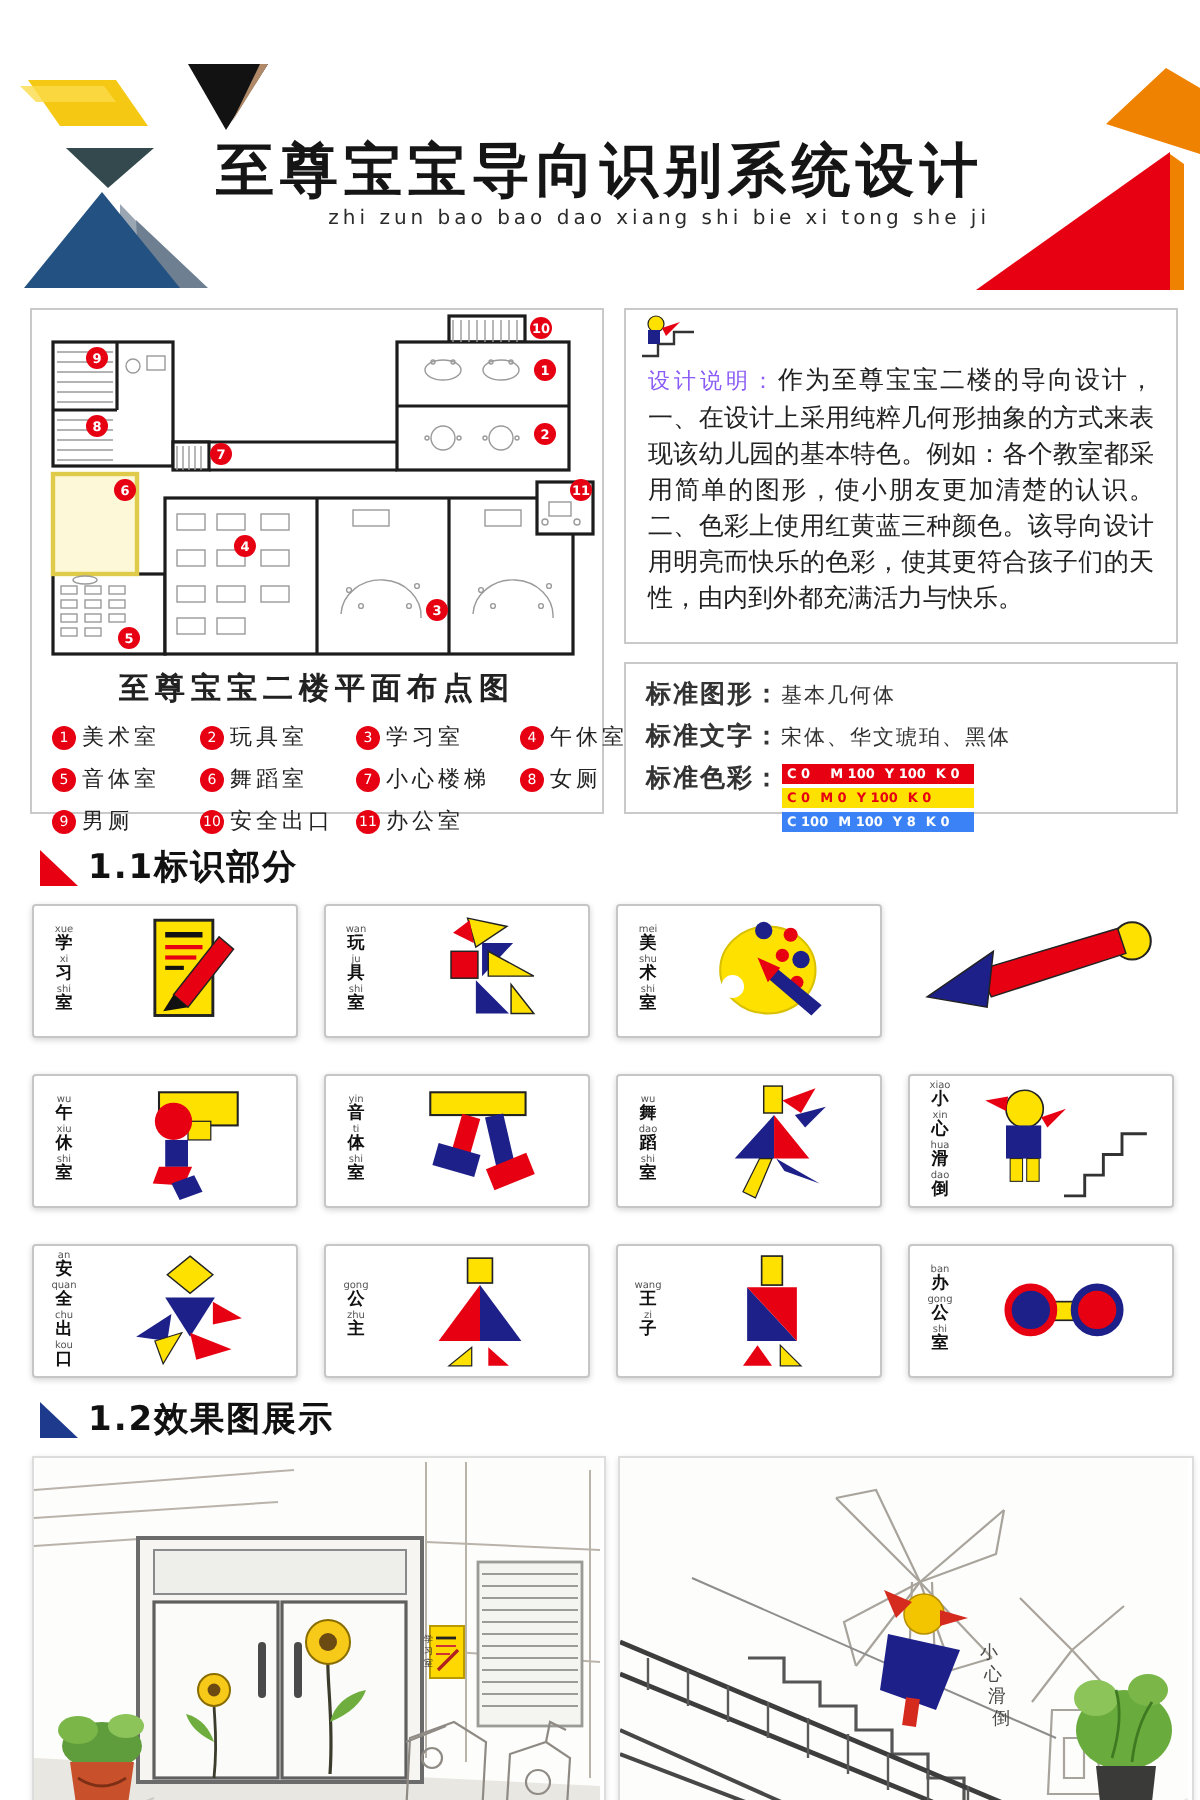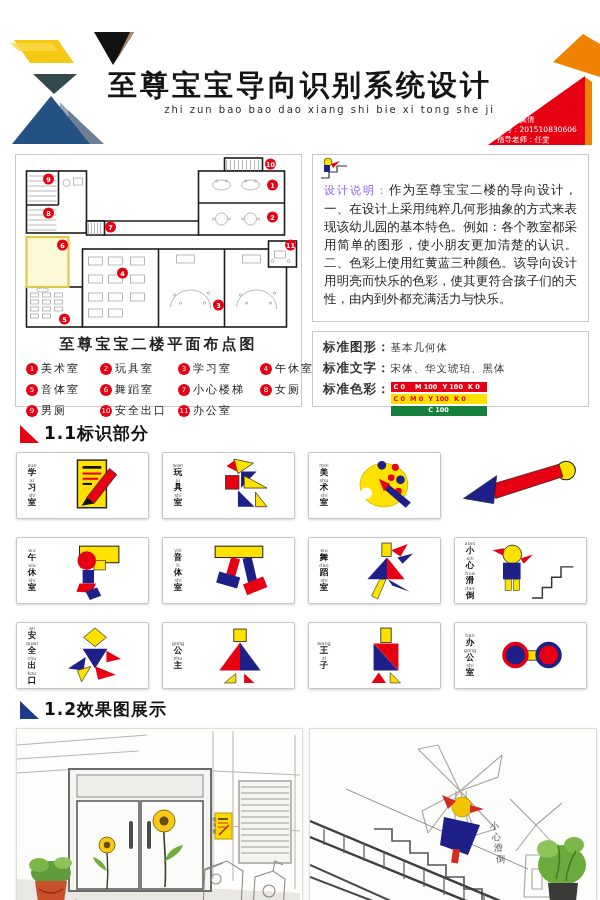--- a/index.html
+++ b/index.html
@@ -29,21 +29,21 @@
   .std-box{left:312px;top:299px;width:277px;height:76px;padding:7px 10px;}
   .std-row{display:flex;align-items:flex-start;margin-bottom:4px;}
   .std-label{font-size:12.5px;font-weight:600;letter-spacing:1px;color:#333;flex:0 0 auto;}
   .std-value{font-size:10.5px;color:#333;letter-spacing:1px;margin-top:2px;}
   .bars{display:flex;flex-direction:column;gap:2px;margin-top:1px;}
   .bar{width:96px;height:10px;display:flex;align-items:center;padding:0 3px;box-sizing:border-box;
        font-size:6.5px;font-weight:700;gap:5px;white-space:nowrap;}
   .bar-red{background:#e60012;color:#fff;}
   .bar-red i{color:#2a0000;font-style:normal;}
   .bar-yellow{background:#ffe100;color:#e60012;}
-  .bar-blue{background:#15803d;color:#fff;flex-direction:column;}
+  .bar-blue{background:#3b82f6;color:#fff;}
   .bar span{display:flex;gap:1px;}
   
   .sec-hd{position:absolute;display:flex;align-items:center;gap:4px;font-size:17px;font-weight:700;
           letter-spacing:1px;color:#111;}
   .sec1{left:20px;top:390px;}
   .sec2{left:20px;top:666px;}
   
   .cards{position:absolute;left:16px;top:420px;width:572px;display:grid;
          grid-template-columns:repeat(4,133px);grid-auto-rows:67px;gap:18px 13px;}
   .card{border:1px solid #c6c6c6;border-radius:2px;background:#fff;box-shadow:0 1px 3px rgba(0,0,0,.18);
@@ -77,25 +77,20 @@
     <polygon points="40,0 44,0 26,29" fill="#b08968"></polygon>
   </svg>
   <svg class="deco" style="left:485px;top:0" width="115" height="118" viewBox="0 0 115 118">
     <polygon points="68,30 98,2 115,12 115,45" fill="#ef8200"></polygon>
     <polygon points="100,45 107,50 107,113 100,113" fill="#ef8200"></polygon>
     <polygon points="3,113 100,44 100,113" fill="#e60012"></polygon>
   </svg>
 
   <div class="hdr-title">至尊宝宝导向识别系统设计</div>
   <div class="hdr-pinyin">zhi  zun  bao  bao  dao xiang shi bie   xi   tong she   ji</div>
-  <div class="student-info">
-    <div>姓名：莫倩</div>
-    <div>学号：201510830606</div>
-    <div>指导老师：任雯</div>
-  </div>
 
   <div class="panel fp-box">
     <svg width="281" height="172" viewBox="0 0 280 172">
       <g stroke="#1c1c1c" stroke-width="1.6" fill="#fff">
         <rect x="206" y="1" width="38" height="13"></rect>
         <rect x="180" y="14" width="86" height="64"></rect>
         <line x1="180" y1="46" x2="266" y2="46"></line>
         <rect x="8" y="14" width="60" height="62"></rect>
         <line x1="40" y1="14" x2="40" y2="48"></line>
         <line x1="8" y1="48" x2="40" y2="48"></line>

